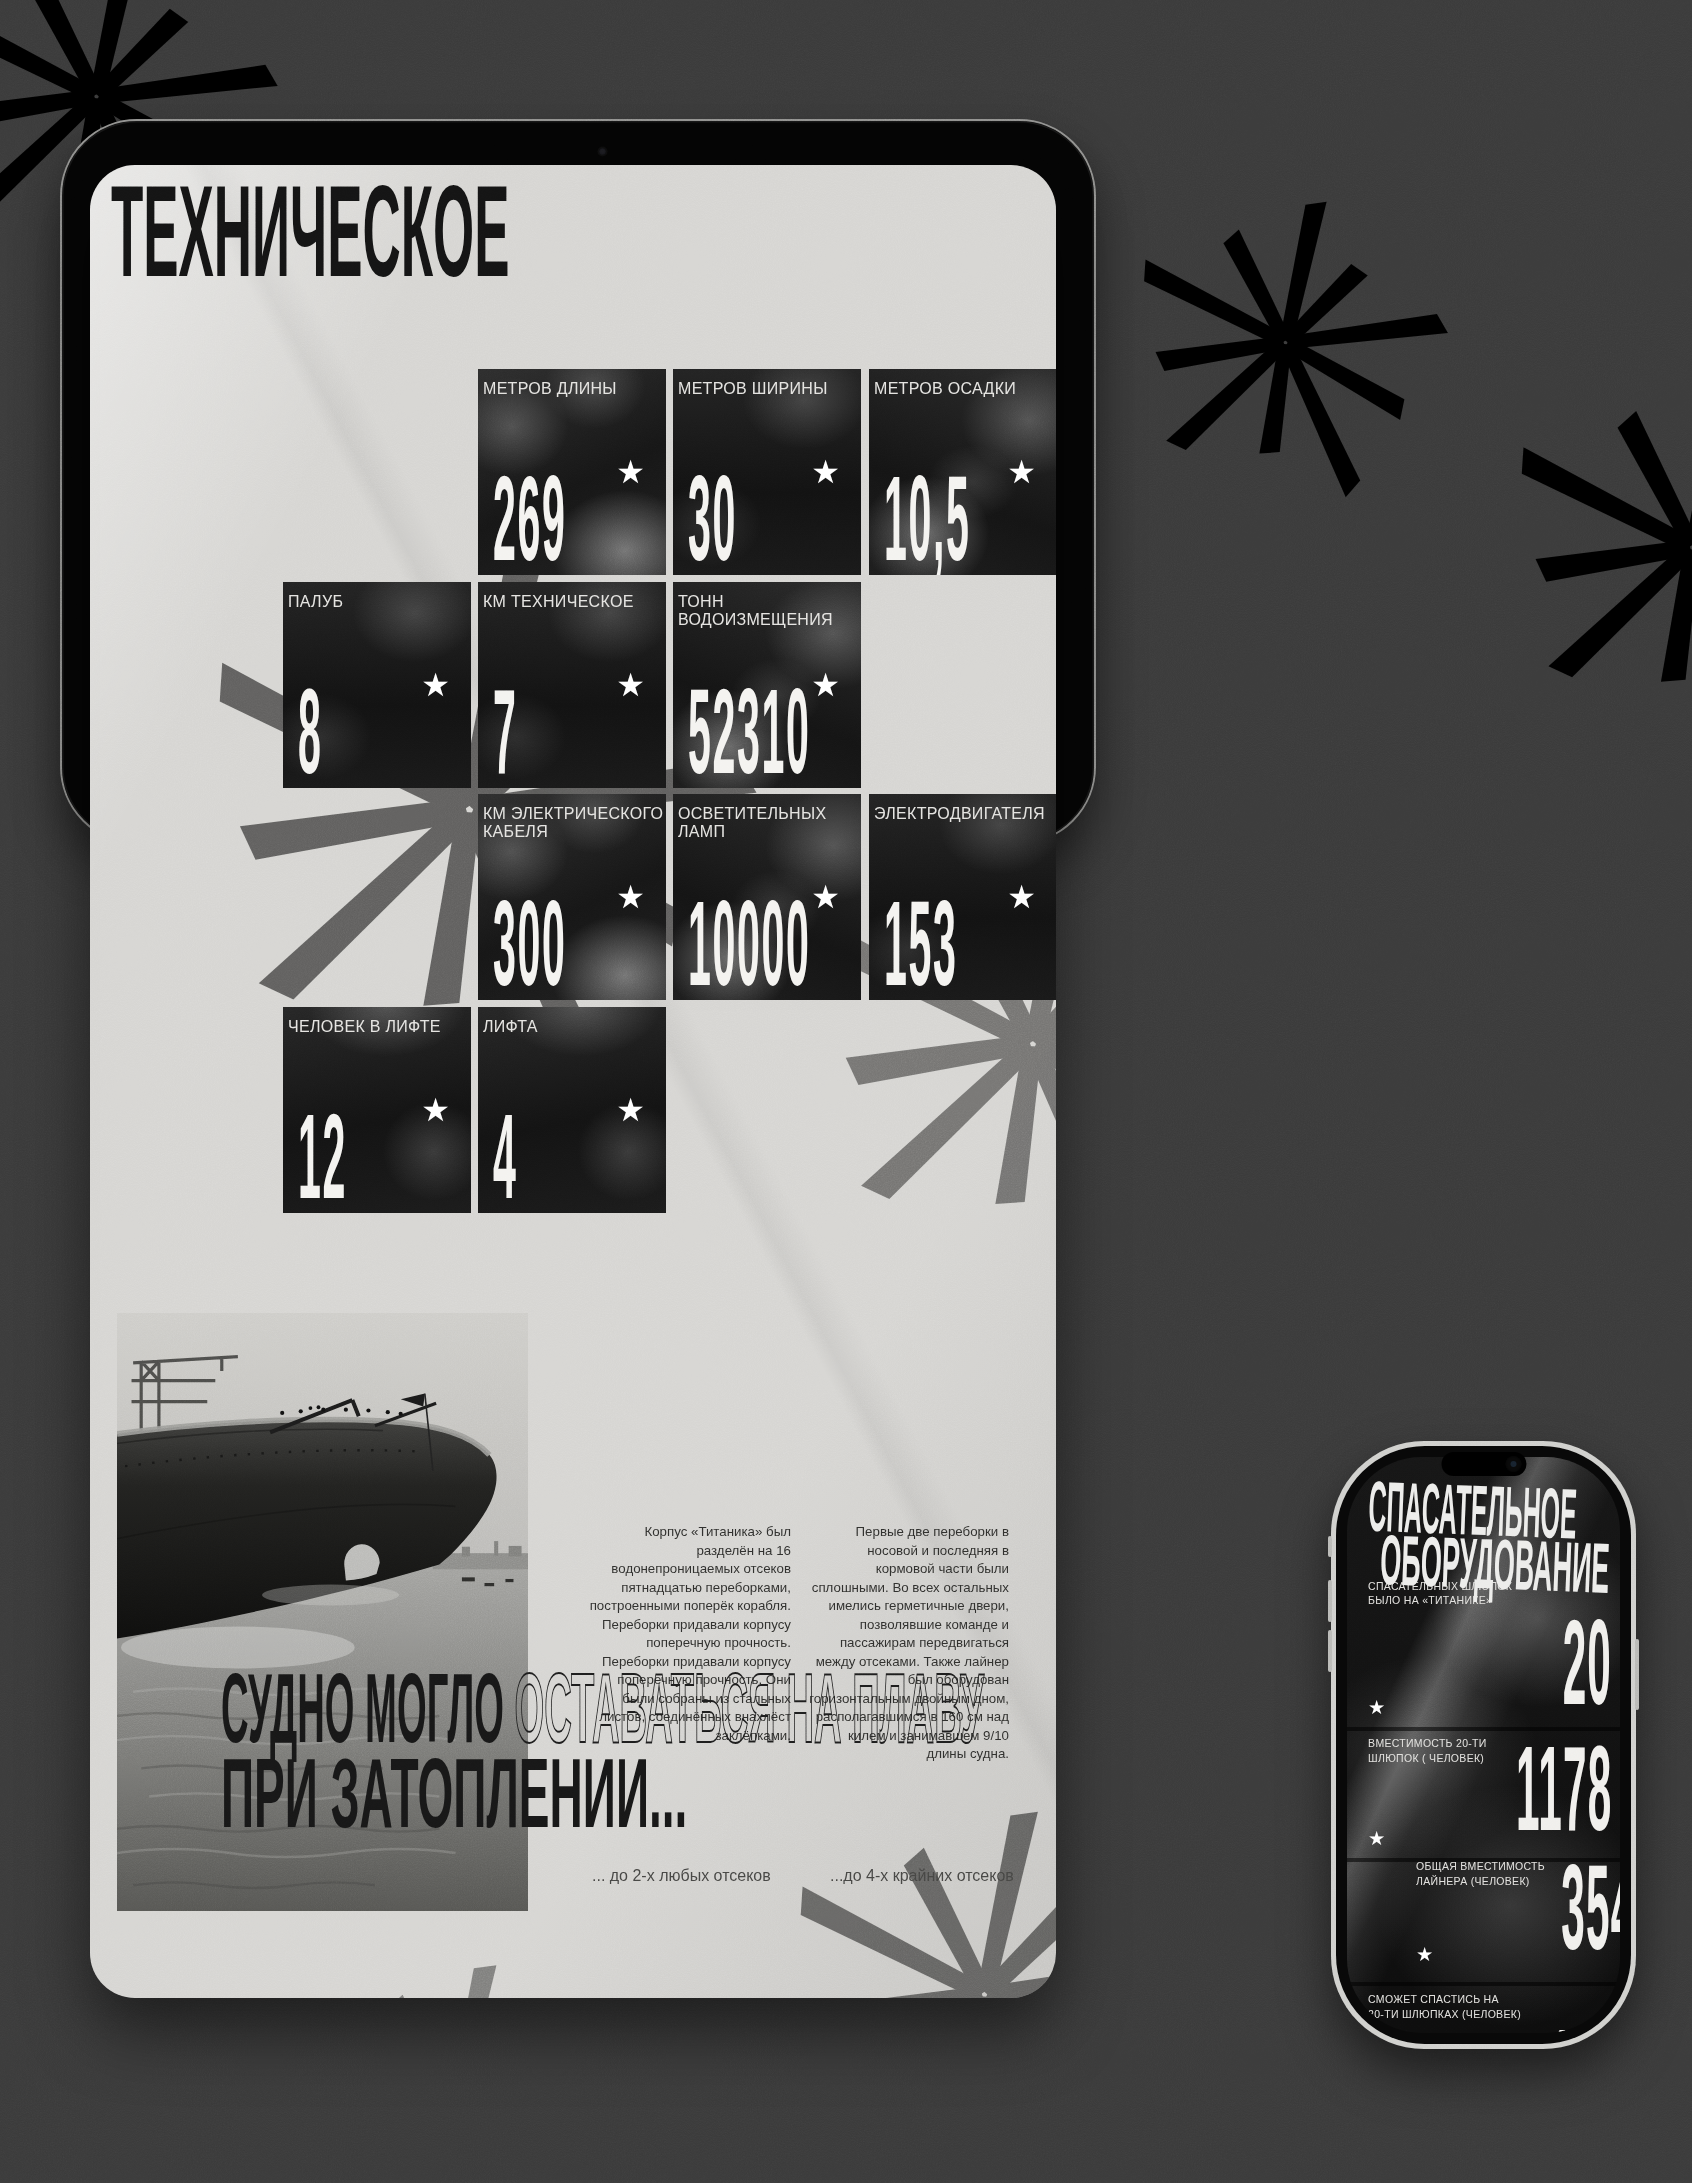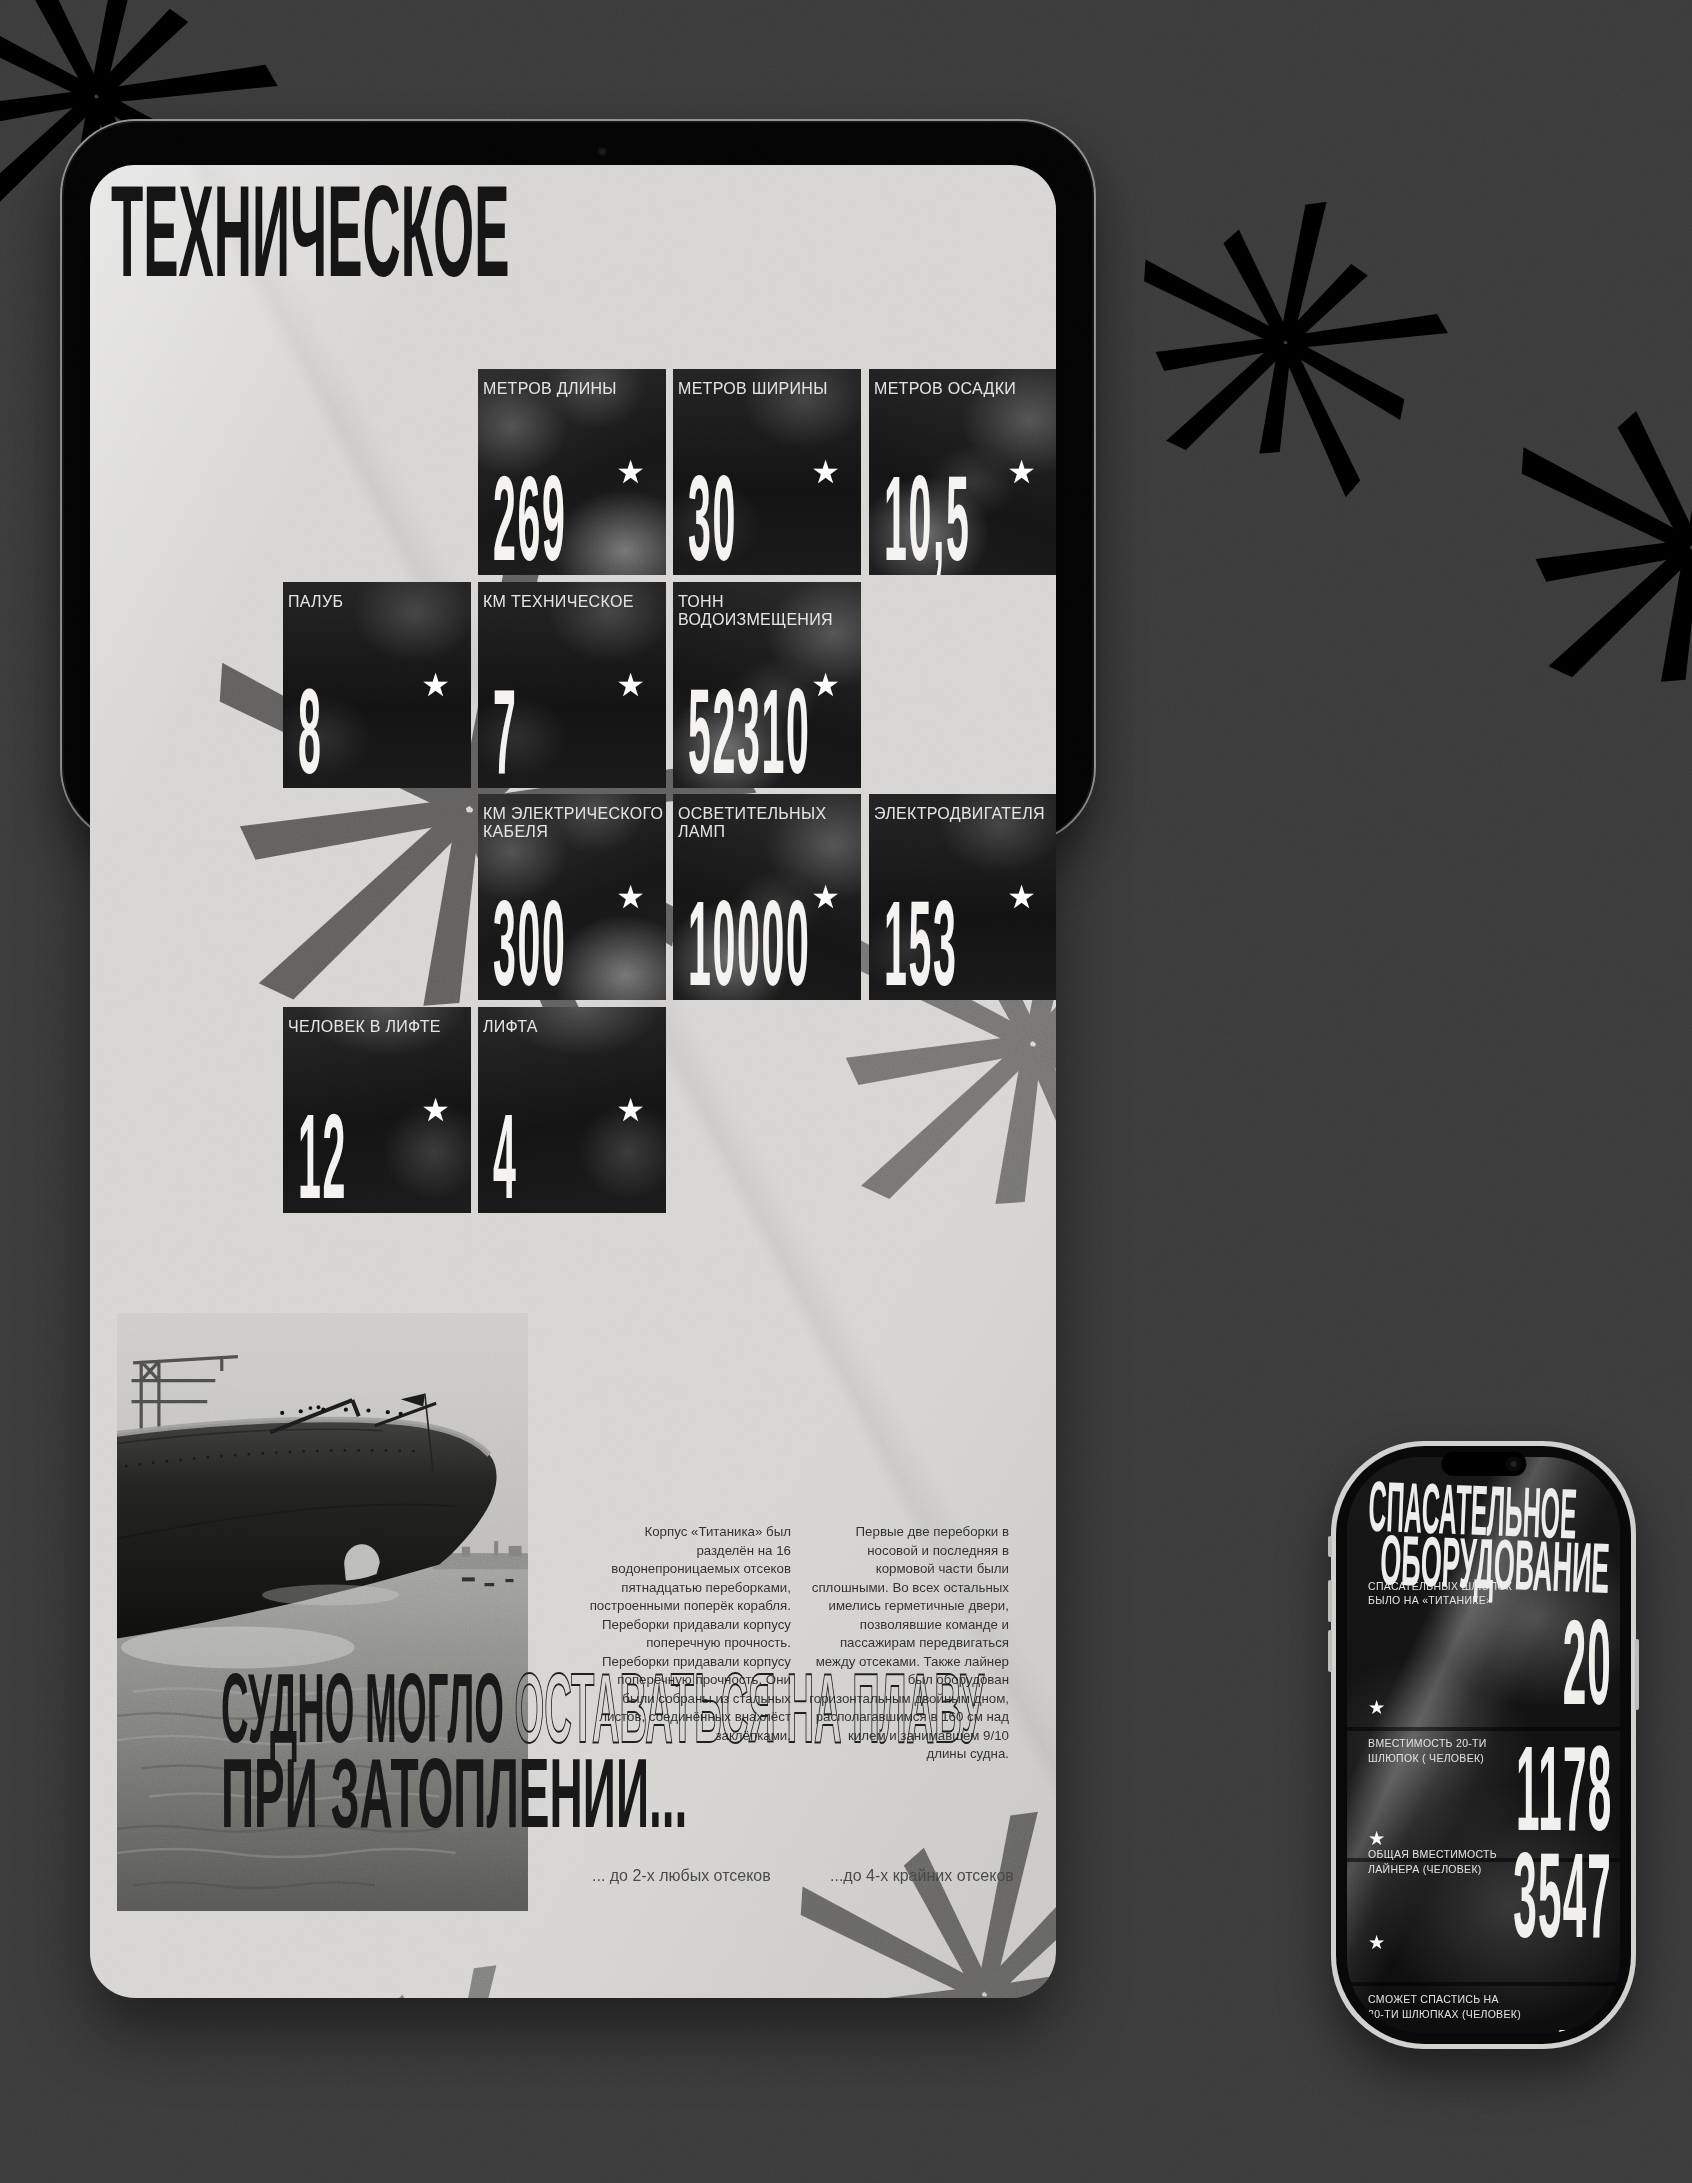--- a/index.html
+++ b/index.html
@@ -96,21 +96,21 @@
   .sb4{right:-3.2px;top:198px;height:71px;}
   .phone-title{position:absolute;left:0;top:17.7px;width:100%;z-index:3;transform:rotate(2.2deg);
                font-weight:700;font-size:71px;line-height:1;color:#ececе9;color:#ececea;white-space:nowrap;}
   .pt1{position:absolute;left:22.6px;top:0;}
   .pt1>span{display:inline-block;transform:scale(.35,1);transform-origin:left top;}
   .pt2{position:absolute;right:6.4px;top:53px;}
   .pt2>span{display:inline-block;transform:scale(.38,1);transform-origin:right top;}
   .pstat{position:absolute;left:0;width:100%;z-index:2;}
   .ps1{top:119px;height:151px;}
   .ps2{top:273px;height:128px;}
-  .ps3{top:384px;height:121px;}
+  .ps3{top:396px;height:121px;margin-left:48px;}
   .ps4{top:529px;height:81px;}
   .psep{position:absolute;left:0;width:100%;height:4px;background:rgba(0,0,0,.55);z-index:2;}
   .sep1{top:270px;}.sep2{top:401px;}.sep3{top:525px;}
   .plabel{position:absolute;left:21px;top:6.4px;font-size:10.5px;line-height:1.35;letter-spacing:0.3px;
           color:#e0dfdc;white-space:pre-line;}
   .ps1 .plabel{top:3.2px;}
   .pnum{position:absolute;right:8px;font-size:121px;font-weight:700;line-height:.75;letter-spacing:3.2px;
         transform:scale(.35,1);transform-origin:right bottom;color:#f0efec;white-space:nowrap;}
   .ps1 .pnum{bottom:19.3px;}
   .ps2 .pnum{bottom:24px;}

